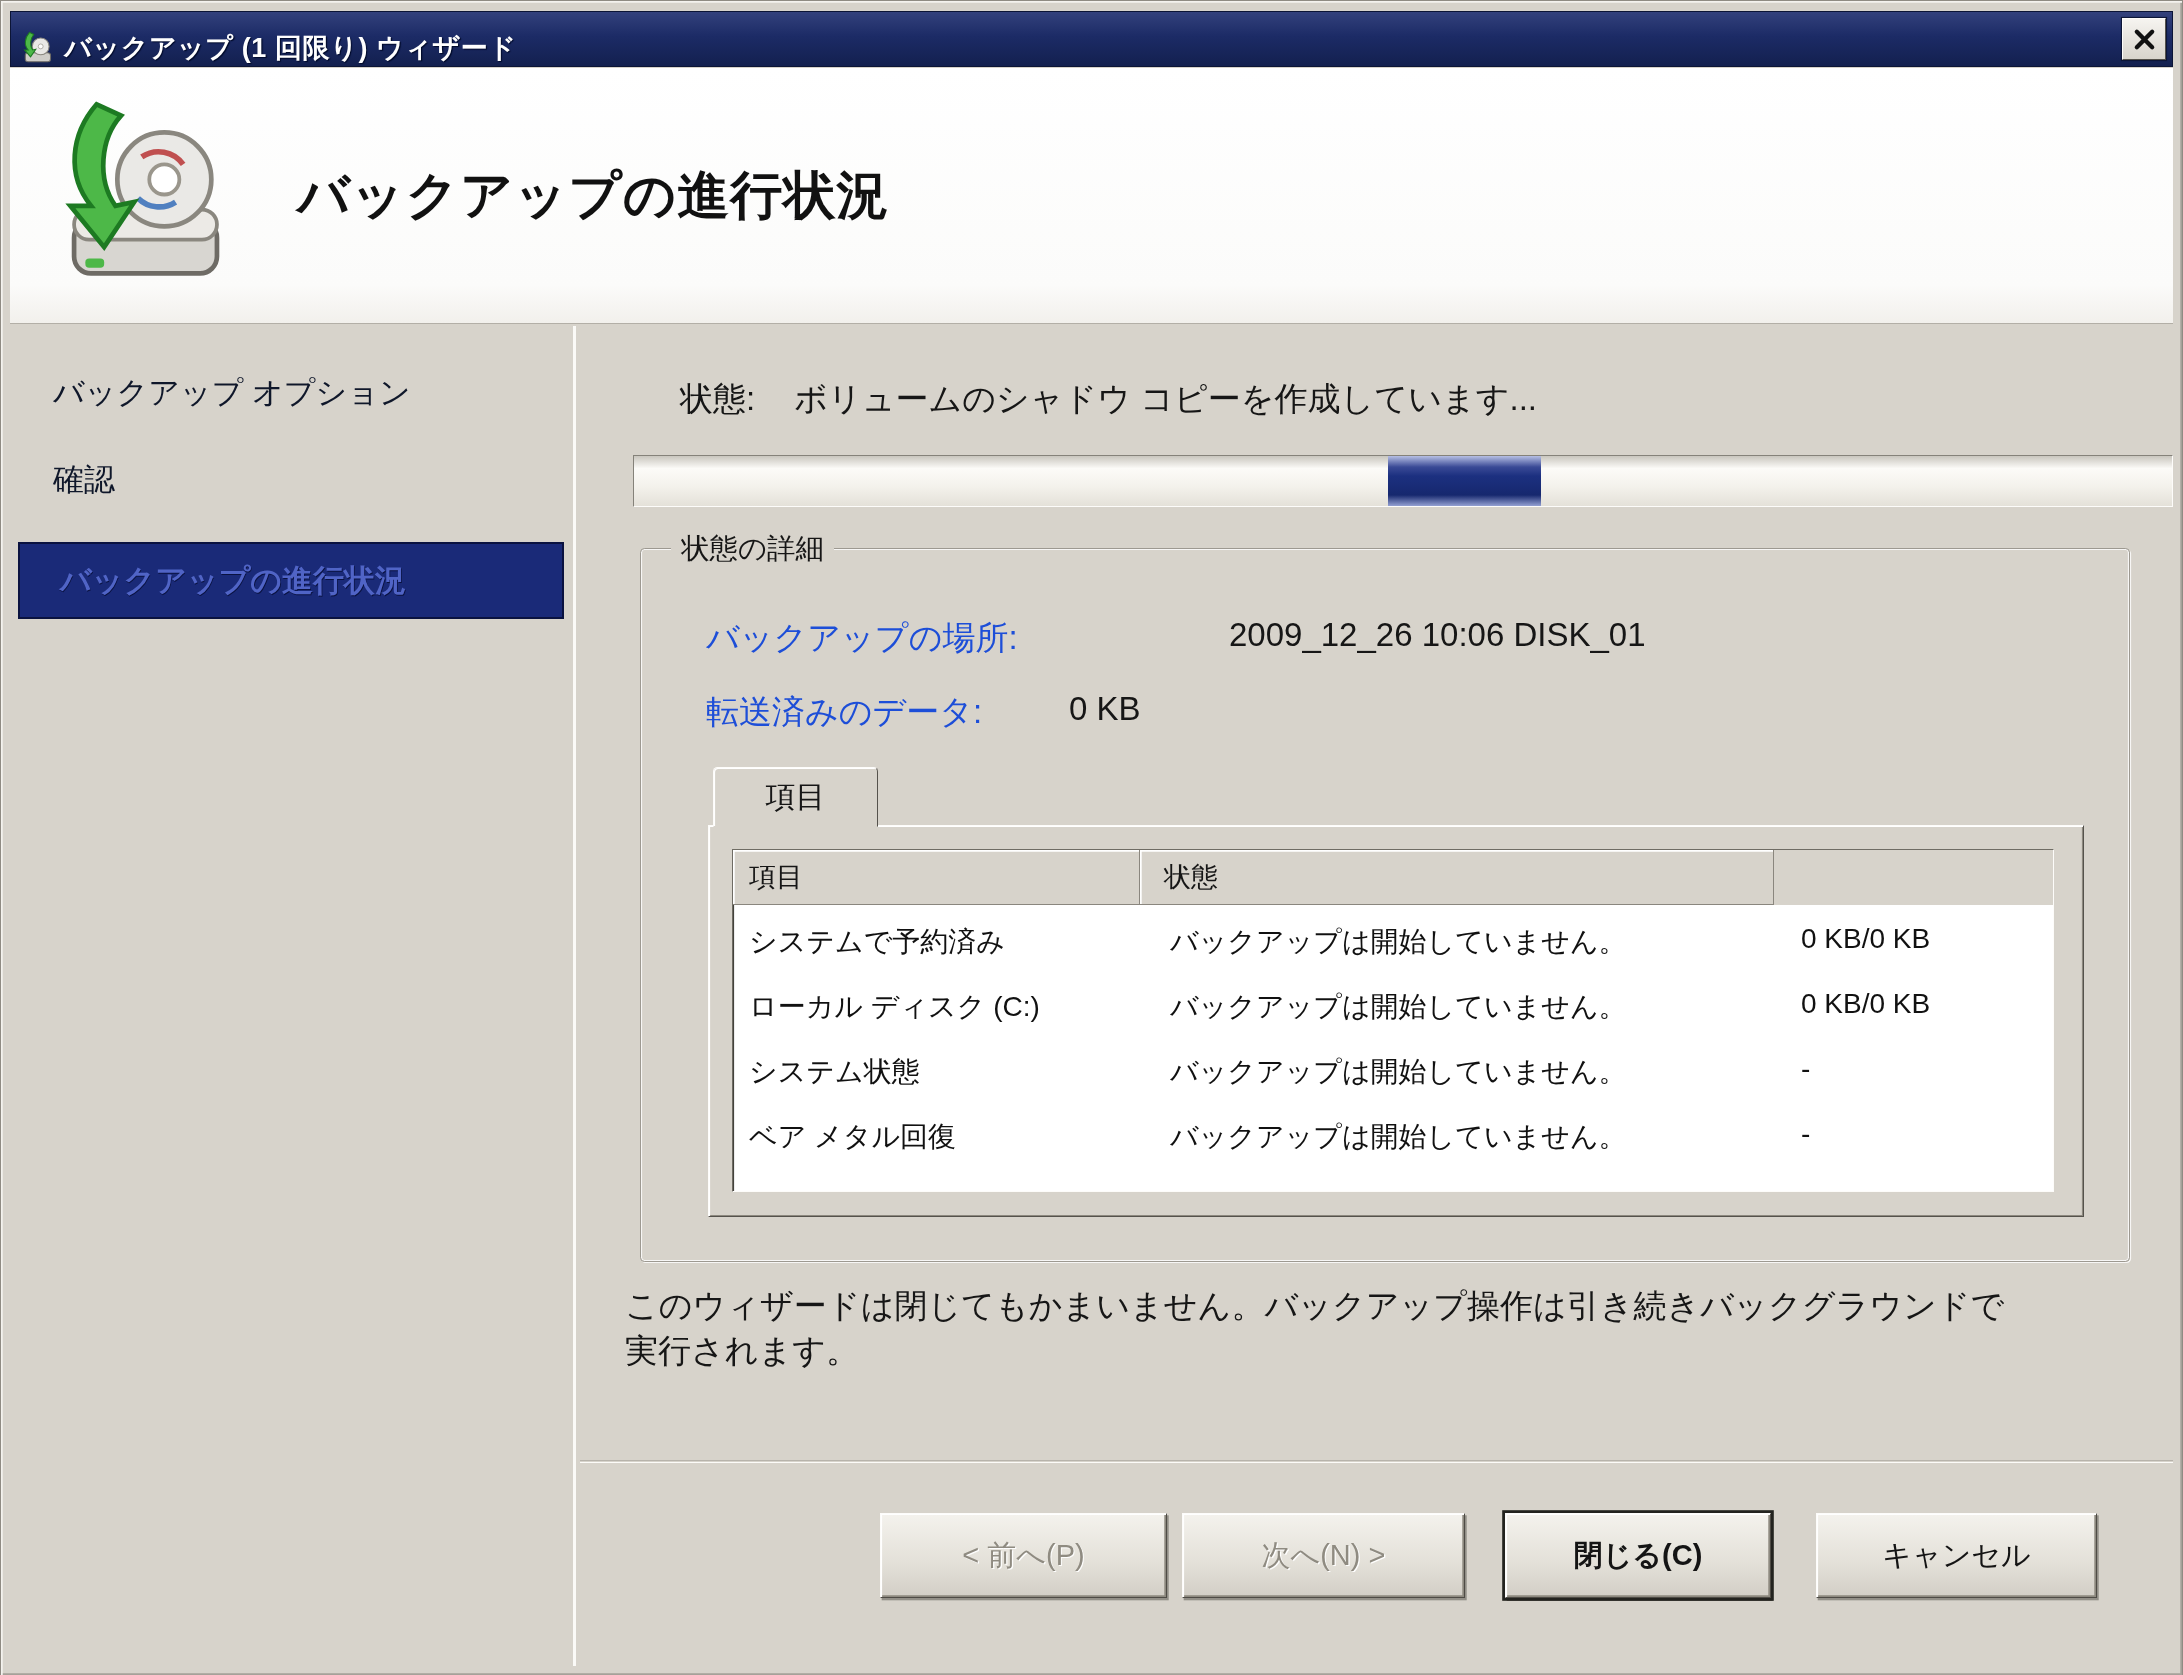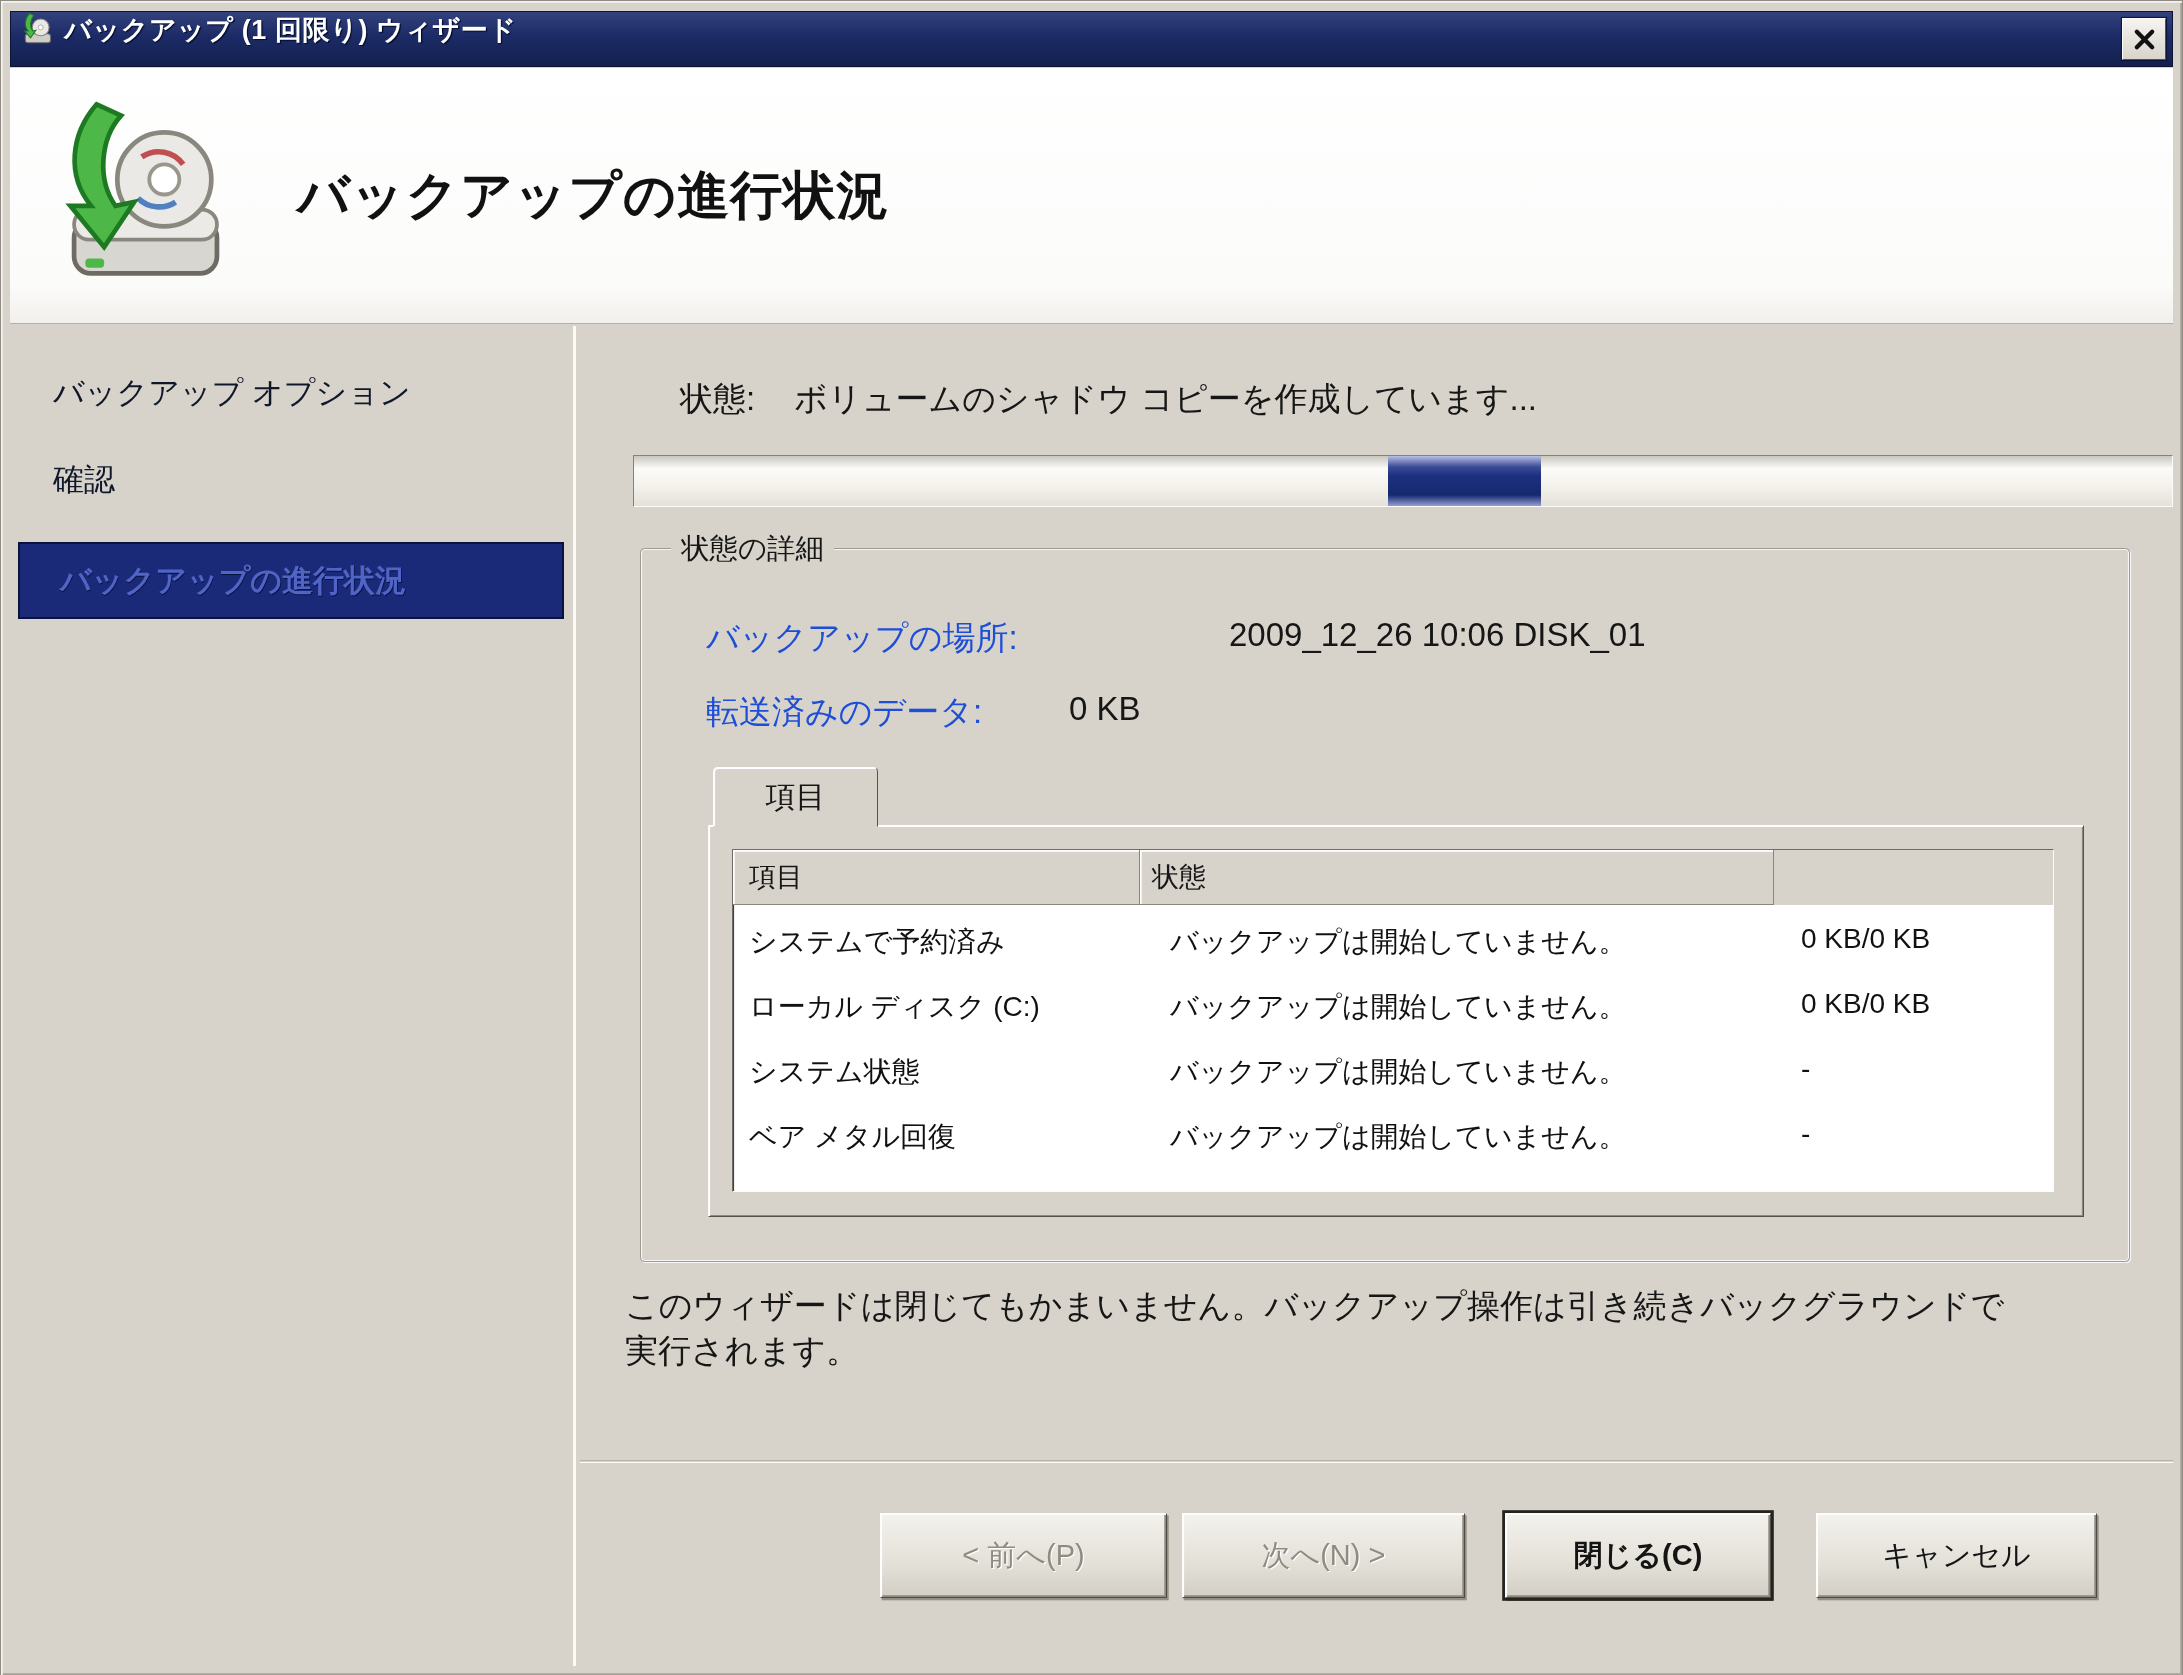--- a/index.html
+++ b/index.html
@@ -6,21 +6,21 @@
   html,body { width:2183px; height:1676px; overflow:hidden; background:#b0aca4;
     font-family:"Liberation Sans","DejaVu Sans",sans-serif; }
 
   #dialog { position:relative; width:2183px; height:1676px;
     background:#d7d3cb; border:1.7px solid #8f8b83;
     box-shadow: inset 1.7px 1.7px 0 #f4f2ee, inset -1.7px -1.7px 0 #a5a199; }
 
   
   .titlebar { position:absolute; left:9px; top:10.2px; right:9px; height:56px;
     background:linear-gradient(180deg,#33417c 0%,#1c2b66 45%,#13204f 100%);
-    border:1.1px solid #0c1536; display:flex; align-items:flex-start; padding-left:8px; }
+    border:1.1px solid #0c1536; display:flex; align-items:flex-end; padding-left:8px; }
   .titlebar .win-ico { width:35px; height:35px; flex:0 0 auto; }
   .title-text { color:#ffffff; font-size:27px; font-weight:bold; margin-left:10.2px;
     letter-spacing:0.6px; text-shadow:1.1px 1.1px 1.1px #000a2a; white-space:nowrap; }
   .close-btn { position:absolute; right:5.7px; top:6.3px; width:44px; height:42px;
     background:linear-gradient(180deg,#f6f4f0,#d8d4cc);
     border:1.7px solid; border-color:#fdfcfa #55524c #55524c #fdfcfa;
     box-shadow:0 0 0 1.1px #0c1536; display:flex; align-items:center; justify-content:center;
     cursor:default; }
   .close-btn svg { width:23px; height:23px; }
 
@@ -75,21 +75,21 @@
     box-shadow:inset 1.1px 1.1px 0 #ffffff, inset -1.1px -1.1px 0 #8d897f; }
 
   .listview { position:absolute; left:731px; top:848px; width:1322px; height:343px; z-index:3;
     border:1.7px solid; border-color:#6f6c64 #fdfcfa #fdfcfa #6f6c64; background:#ffffff;
     box-shadow:inset 1.1px 1.1px 0 #44423c; overflow:hidden; }
   .lv-header { display:flex; height:55px; background:#d7d3cb; }
   .lv-header .hcell { border-right:1.7px solid #8a867e; border-bottom:1.7px solid #8a867e;
     box-shadow:inset 1.7px 1.7px 0 #ffffff; display:flex; align-items:center;
     font-size:27px; color:#161616; white-space:nowrap; overflow:hidden; }
   .hcell.c0 { width:407px; padding-left:16px; }
-  .hcell.c1 { width:634px; padding-left:12px; }
+  .hcell.c1 { width:634px; padding-left:24px; }
   .hcell.c2 { flex:1; padding-left:18px; }
   .lv-body { padding-top:18px; }
   .lv-row { display:flex; height:65px; align-items:flex-start; }
   .lv-row .cell { font-size:28px; color:#111111; white-space:nowrap; overflow:hidden; }
   .cell.c0 { width:407px; padding-left:16px; }
   .cell.c1 { width:634px; padding-left:30px; }
   .cell.c2 { flex:1; padding-left:27px; }
 
   
   .footer-note { position:absolute; left:624px; top:1283px; width:1524px;

